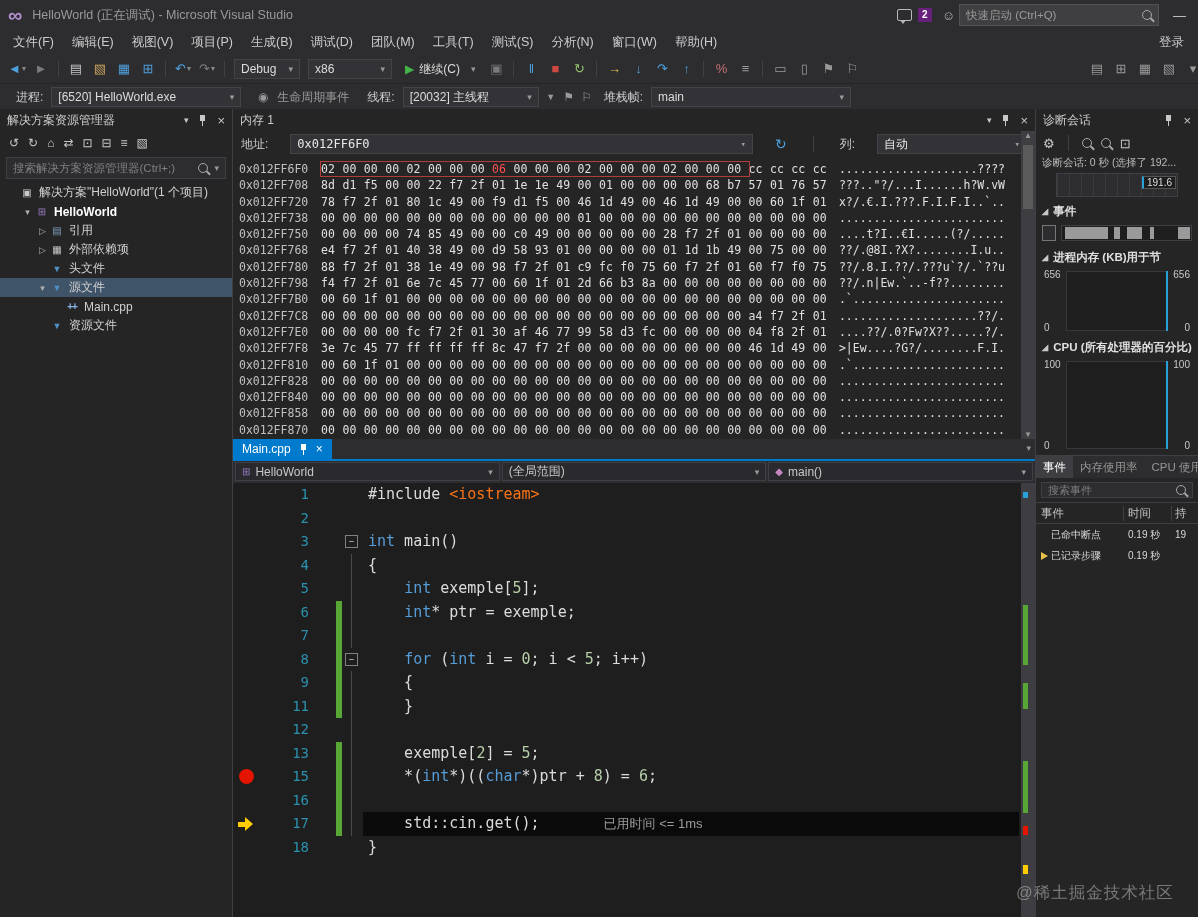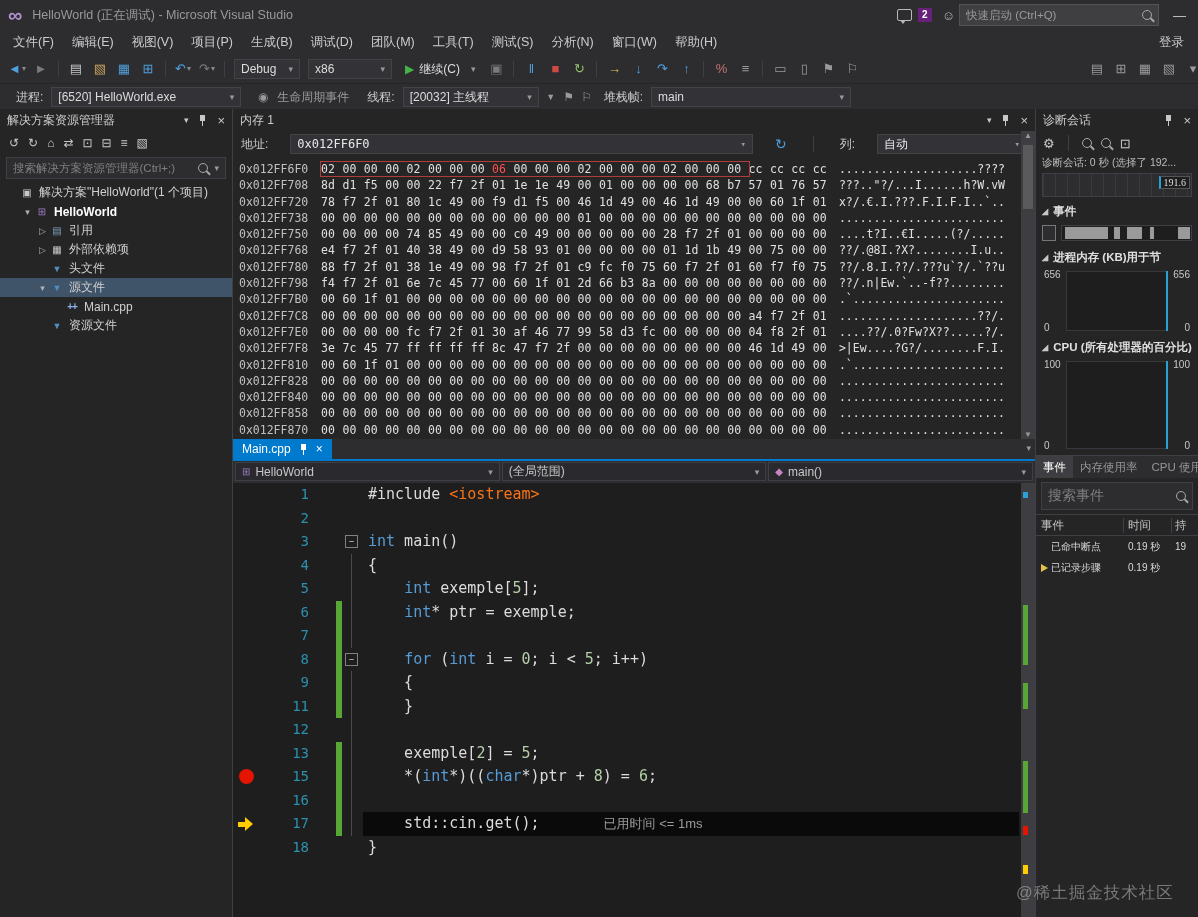--- a/index.html
+++ b/index.html
@@ -120,43 +120,43 @@
   .seg-str{color:#f97316;}
   .seg-pl{color:#dcdcdc;}
   .perftip{color:#9b9b9b;margin-left:64px;font-size:13px;font-family:"Liberation Sans",sans-serif;}
   .ed-scroll{position:absolute;right:0;top:44px;bottom:0;width:14px;background:#3e3e42;}
   .ed-mark{position:absolute;left:2px;width:5px;}
 
   
   .diag{left:1035px;top:109px;width:163px;height:346px;background:#252526;border-left:1px solid #3f3f46;box-sizing:border-box;}
   .diag-toolbar{height:24px;display:flex;align-items:center;gap:9px;padding:0 7px;color:#c8c8c8;font-size:13px;}
   .diag-session{font-size:10.5px;color:#bbbbbb;padding:1px 6px;white-space:nowrap;overflow:hidden;}
-  .diag-timeline{height:22px;margin:2px 6px;background:#2d2d30;border:1px solid #3f3f46;position:relative;
-    background-image:repeating-linear-gradient(90deg,#3a3a3e 0 1px,transparent 1px 12px);font-family:Liberation Serif, serif;}
+  .diag-timeline{height:22px;margin:2px 20px;background:#2d2d30;border:1px solid #3f3f46;position:relative;
+    background-image:repeating-linear-gradient(90deg,#3a3a3e 0 1px,transparent 1px 12px);}
   .tl-label{position:absolute;right:1px;top:2px;background:#1e1e1e;border:1px solid #555;border-left:2px solid #2aa0d8;color:#ddd;font-size:10px;padding:0 3px;}
   .diag-sec{display:flex;align-items:center;gap:5px;padding:5px 6px 2px;font-size:11.5px;color:#e0e0e0;font-weight:bold;white-space:nowrap;overflow:hidden;}
   .sec-tri{color:#c8c8c8;font-size:8px;}
   .ev-track-row{display:flex;align-items:center;gap:5px;padding:2px 6px;height:20px;}
   .ev-legend{width:12px;height:14px;border:1px solid #777;background:#2d2d30;flex:none;}
   .ev-track{flex:1;height:14px;background:#1e1e1e;border:1px solid #3f3f46;position:relative;}
   .ev-block{position:absolute;top:1px;bottom:1px;background:#9a9a9a;}
   .chart{margin:2px 6px;position:relative;}
   .chart-mem{height:64px;}
   .chart-cpu{height:92px;}
   .chart-area{position:absolute;left:24px;right:24px;top:2px;bottom:2px;background:#1e1e1e;border:1px solid #38383c;}
   .chart-cursor{position:absolute;right:24px;top:2px;bottom:2px;width:2px;background:#2aa0d8;}
   .ax{position:absolute;font-size:10px;color:#c8c8c8;}
   .ax.tl{left:2px;top:0;} .ax.bl{left:2px;bottom:0;} .ax.tr{right:2px;top:0;} .ax.br{right:2px;bottom:0;}
 
   
   .evwin{left:1035px;top:455px;width:163px;height:462px;background:#252526;border-left:1px solid #3f3f46;border-top:1px solid #3f3f46;box-sizing:border-box;}
   .ev-tabs{display:flex;height:22px;background:#2d2d30;overflow:hidden;}
   .ev-tab{padding:0 7px;line-height:22px;font-size:11.5px;color:#969696;white-space:nowrap;flex:none;}
   .ev-tab.sel{color:#ffffff;background:#3e3e42;}
-  .ev-search{margin:4px 5px;height:28px;background:#2d2d30;border:1px solid #3f3f46;color:#7f7f7f;font-size:14px;display:flex;align-items:center;padding:0 6px;box-sizing:border-box;}
+  .ev-search{margin:4px 5px;height:16px;background:#2d2d30;border:1px solid #3f3f46;color:#7f7f7f;font-size:11px;display:flex;align-items:center;padding:0 6px;box-sizing:border-box;}
   .ev-search .stext{flex:1;}
   .ev-hrow{display:flex;height:20px;align-items:center;color:#c0c0c0;border-top:1px solid #3f3f46;border-bottom:1px solid #3f3f46;font-size:11.5px;}
   .ev-row{display:flex;height:21px;align-items:center;font-size:10px;color:#d8d8d8;}
   .ev-c1{width:88px;padding-left:5px;display:flex;align-items:center;box-sizing:border-box;border-right:1px solid #3f3f46;overflow:hidden;white-space:nowrap;}
   .ev-row .ev-c1{border-right:none;}
   .ev-c2{width:48px;padding-left:4px;box-sizing:border-box;border-right:1px solid #3f3f46;white-space:nowrap;overflow:hidden;}
   .ev-row .ev-c2{border-right:none;}
   .ev-c3{flex:1;padding-left:3px;white-space:nowrap;overflow:hidden;}
   .ev-arrow{width:0;height:0;border-left:7px solid #e8c14a;border-top:4px solid transparent;border-bottom:4px solid transparent;margin-right:3px;flex:none;}
   .ev-arrow.hidden{visibility:hidden;}

